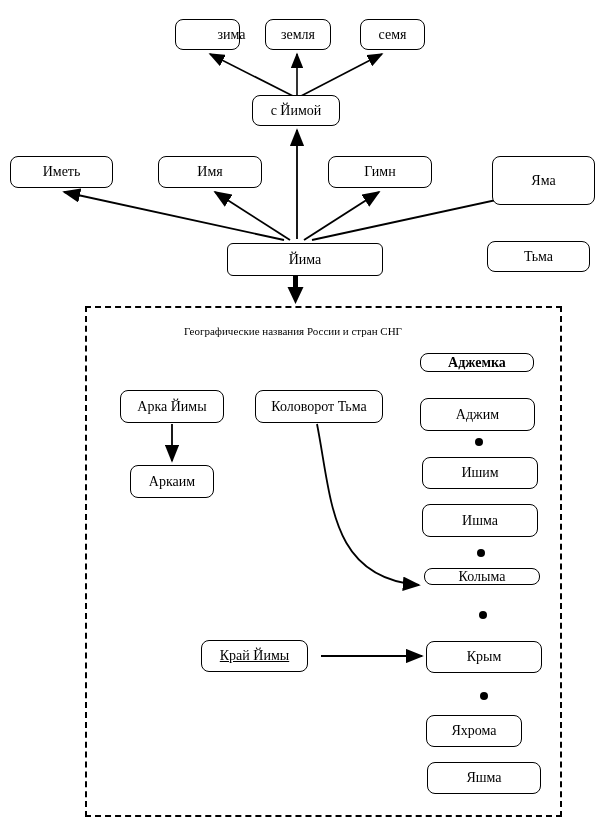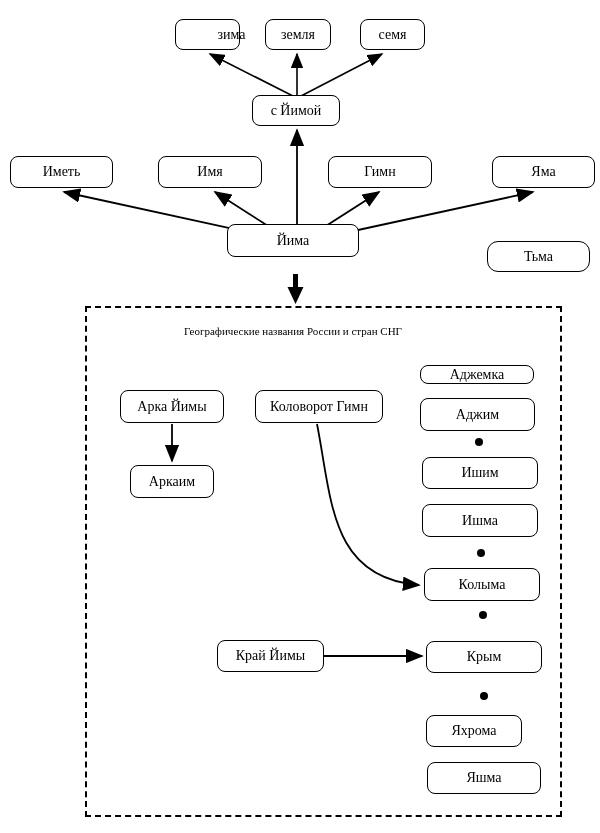--- a/index.html
+++ b/index.html
@@ -62,39 +62,39 @@
 
   <div class="node" style="left:175px; top:19px; width:65px; height:31px;padding-left:48px;">зима</div>
   <div class="node" style="left:265px; top:19px; width:66px; height:31px;">земля</div>
   <div class="node" style="left:360px; top:19px; width:65px; height:31px;">семя</div>
 
   <div class="node" style="left:252px; top:95px; width:88px; height:31px;">с Йимой</div>
 
   <div class="node" style="left:158px; top:156px; width:104px; height:32px;">Имя</div>
   <div class="node" style="left:10px; top:156px; width:103px; height:32px;">Иметь</div>
   <div class="node" style="left:328px; top:156px; width:104px; height:32px;">Гимн</div>
-  <div class="node" style="left:492px; top:156px; width:103px; height:32px;">Яма</div>
+  <div class="node" style="left:492px; top:156px; width:103px; height:49px;">Яма</div>
 
-  <div class="node" style="left:227px; top:224px; width:132px; height:33px;">Йима</div>
-  <div class="node" style="left:487px; top:241px; width:103px; height:31px;border-radius:11px;">Тьма</div>
+  <div class="node" style="left:227px; top:243px; width:156px; height:33px;border-radius:6px;">Йима</div>
+  <div class="node" style="left:487px; top:241px; width:103px; height:31px;">Тьма</div>
 
   <div class="group-box" style="left:85px; top:306px; width:477px; height:511px;"></div>
   <div class="group-title" style="left:115px; top:325px; width:356px;">Географические названия России и стран СНГ</div>
 
   <div class="node" style="left:120px; top:390px; width:104px; height:33px;">Арка Йимы</div>
-  <div class="node" style="left:255px; top:390px; width:128px; height:33px;">Коловорот Гимн</div>
+  <div class="node" style="left:255px; top:390px; width:128px; height:33px;">Коловорот Тьма</div>
   <div class="node" style="left:130px; top:465px; width:84px; height:33px;">Аркаим</div>
-  <div class="node" style="left:217px; top:640px; width:107px; height:32px;">Край Йимы</div>
+  <div class="node" style="left:201px; top:640px; width:107px; height:32px;text-decoration:underline;">Край Йимы</div>
 
-  <div class="node" style="left:420px; top:365px; width:114px; height:19px;">Аджемка</div>
+  <div class="node" style="left:420px; top:353px; width:114px; height:19px;font-weight:bold;">Аджемка</div>
   <div class="node" style="left:420px; top:398px; width:115px; height:33px;">Аджим</div>
   <div class="dot" style="left:475px; top:438px;"></div>
   <div class="node" style="left:422px; top:457px; width:116px; height:32px;">Ишим</div>
   <div class="node" style="left:422px; top:504px; width:116px; height:33px;">Ишма</div>
   <div class="dot" style="left:477px; top:549px;"></div>
-  <div class="node" style="left:424px; top:568px; width:116px; height:33px;">Колыма</div>
+  <div class="node" style="left:424px; top:568px; width:116px; height:17px;">Колыма</div>
   <div class="dot" style="left:479px; top:611px;"></div>
   <div class="node" style="left:426px; top:641px; width:116px; height:32px;border-radius:8px;">Крым</div>
   <div class="dot" style="left:480px; top:692px;"></div>
   <div class="node" style="left:426px; top:715px; width:96px; height:32px;">Яхрома</div>
   <div class="node" style="left:427px; top:762px; width:114px; height:32px;">Яшма</div>
 
 </div>
 
 </body></html>

